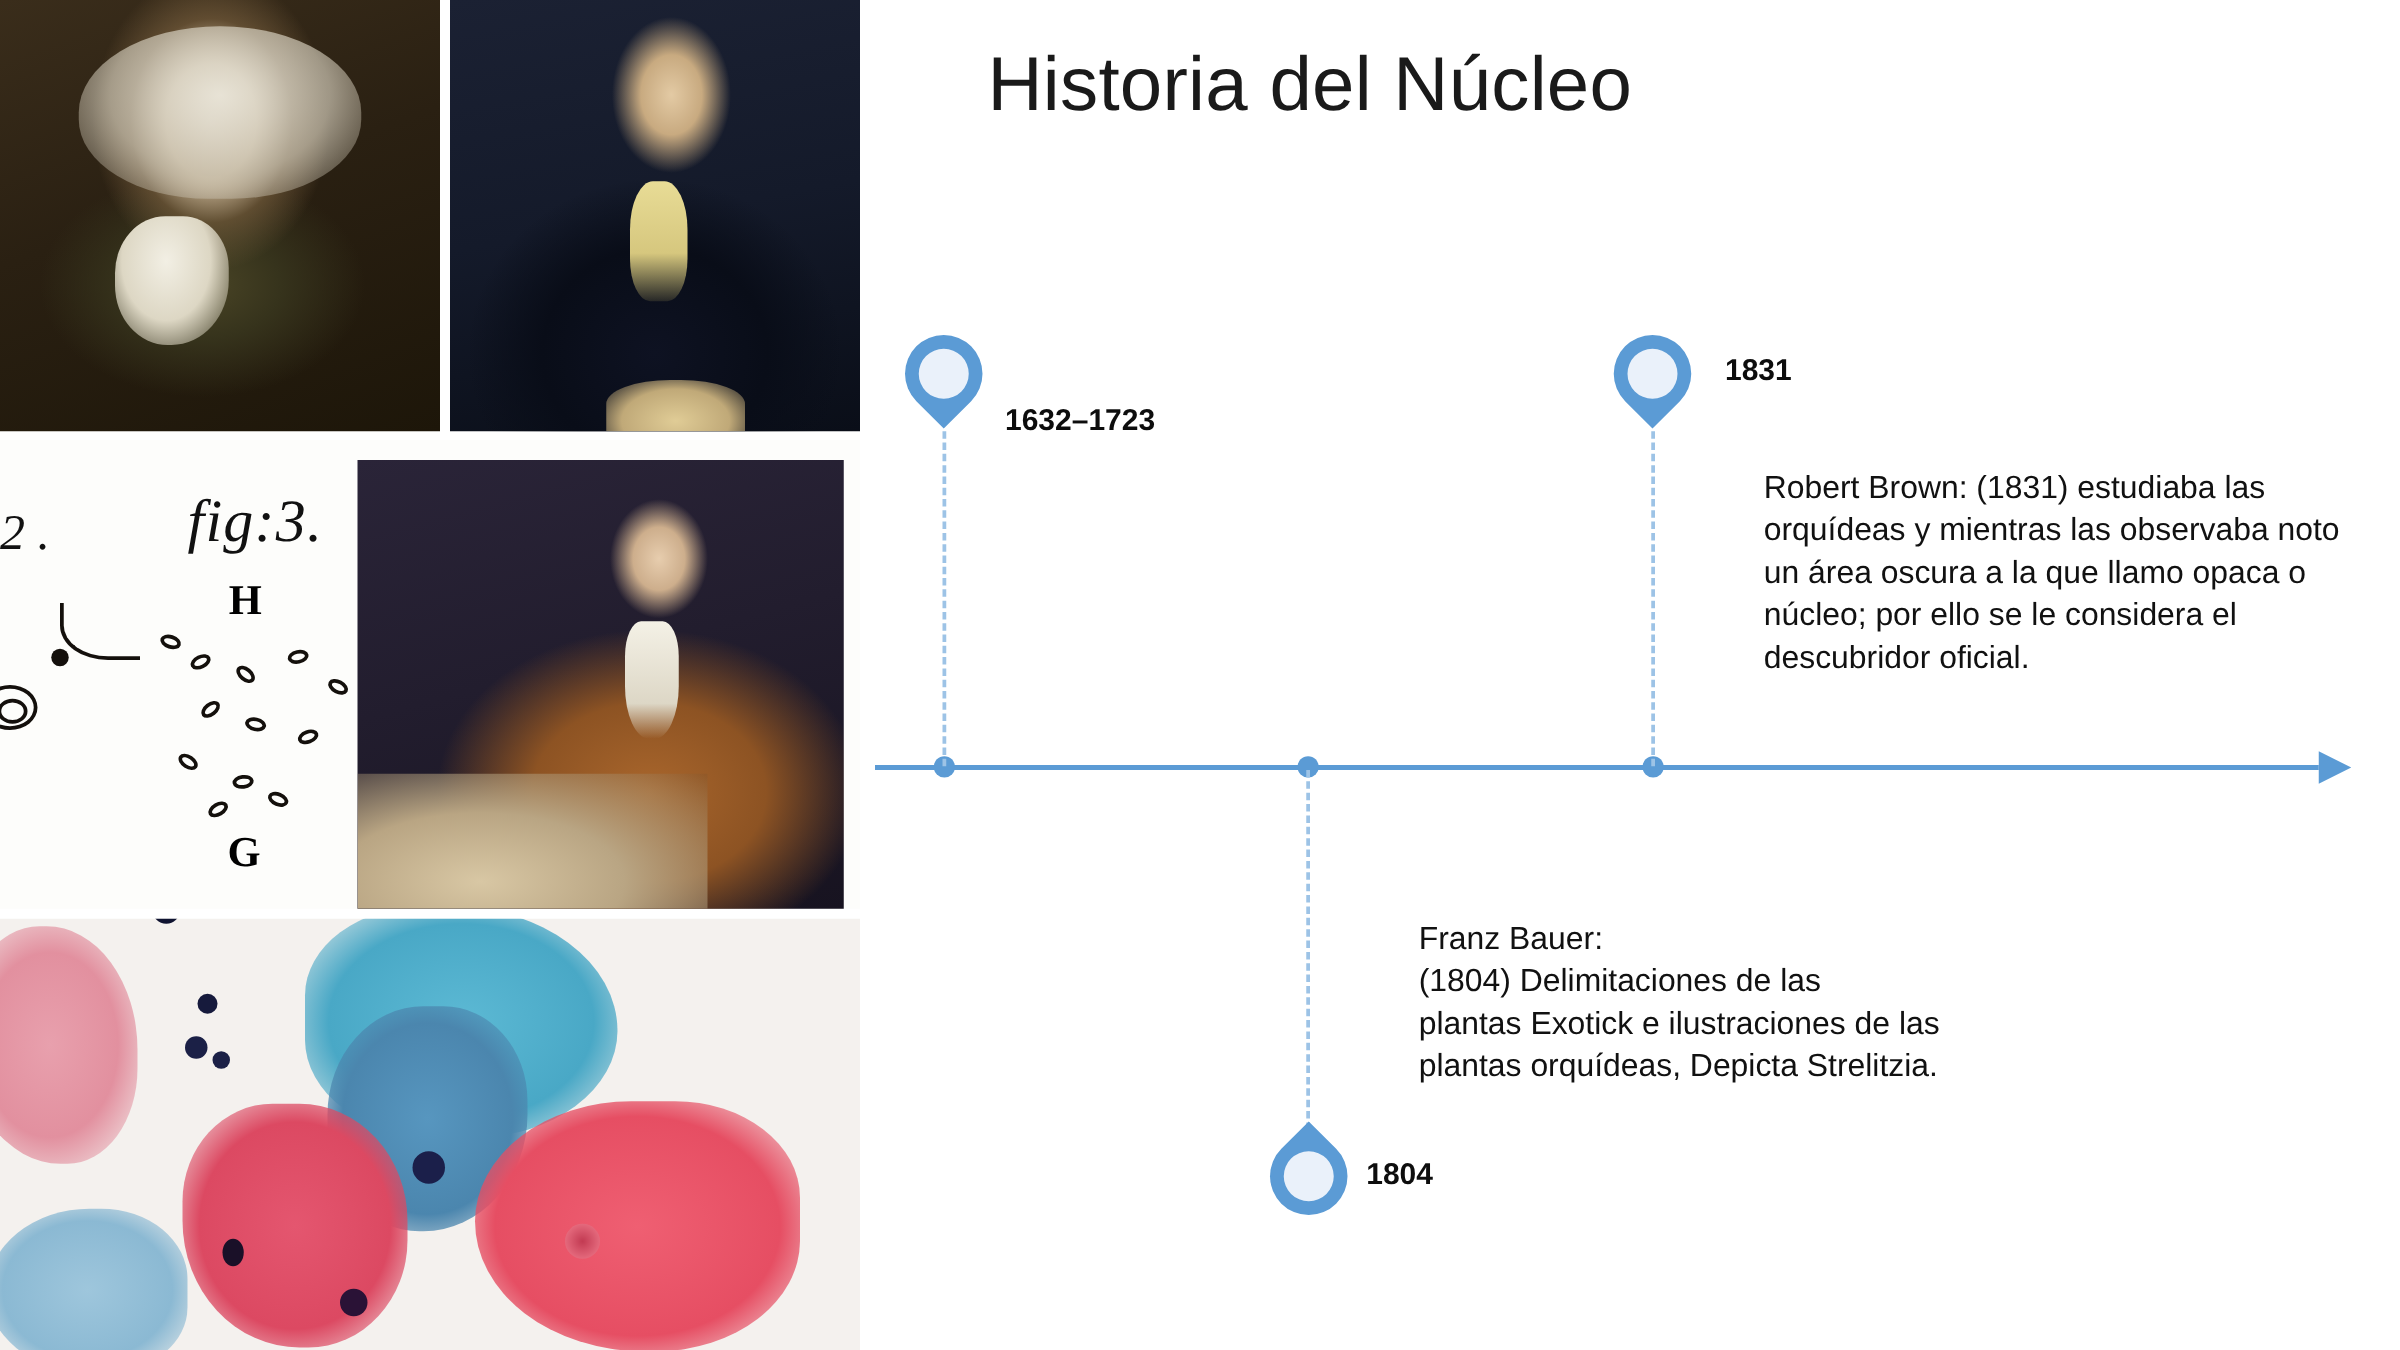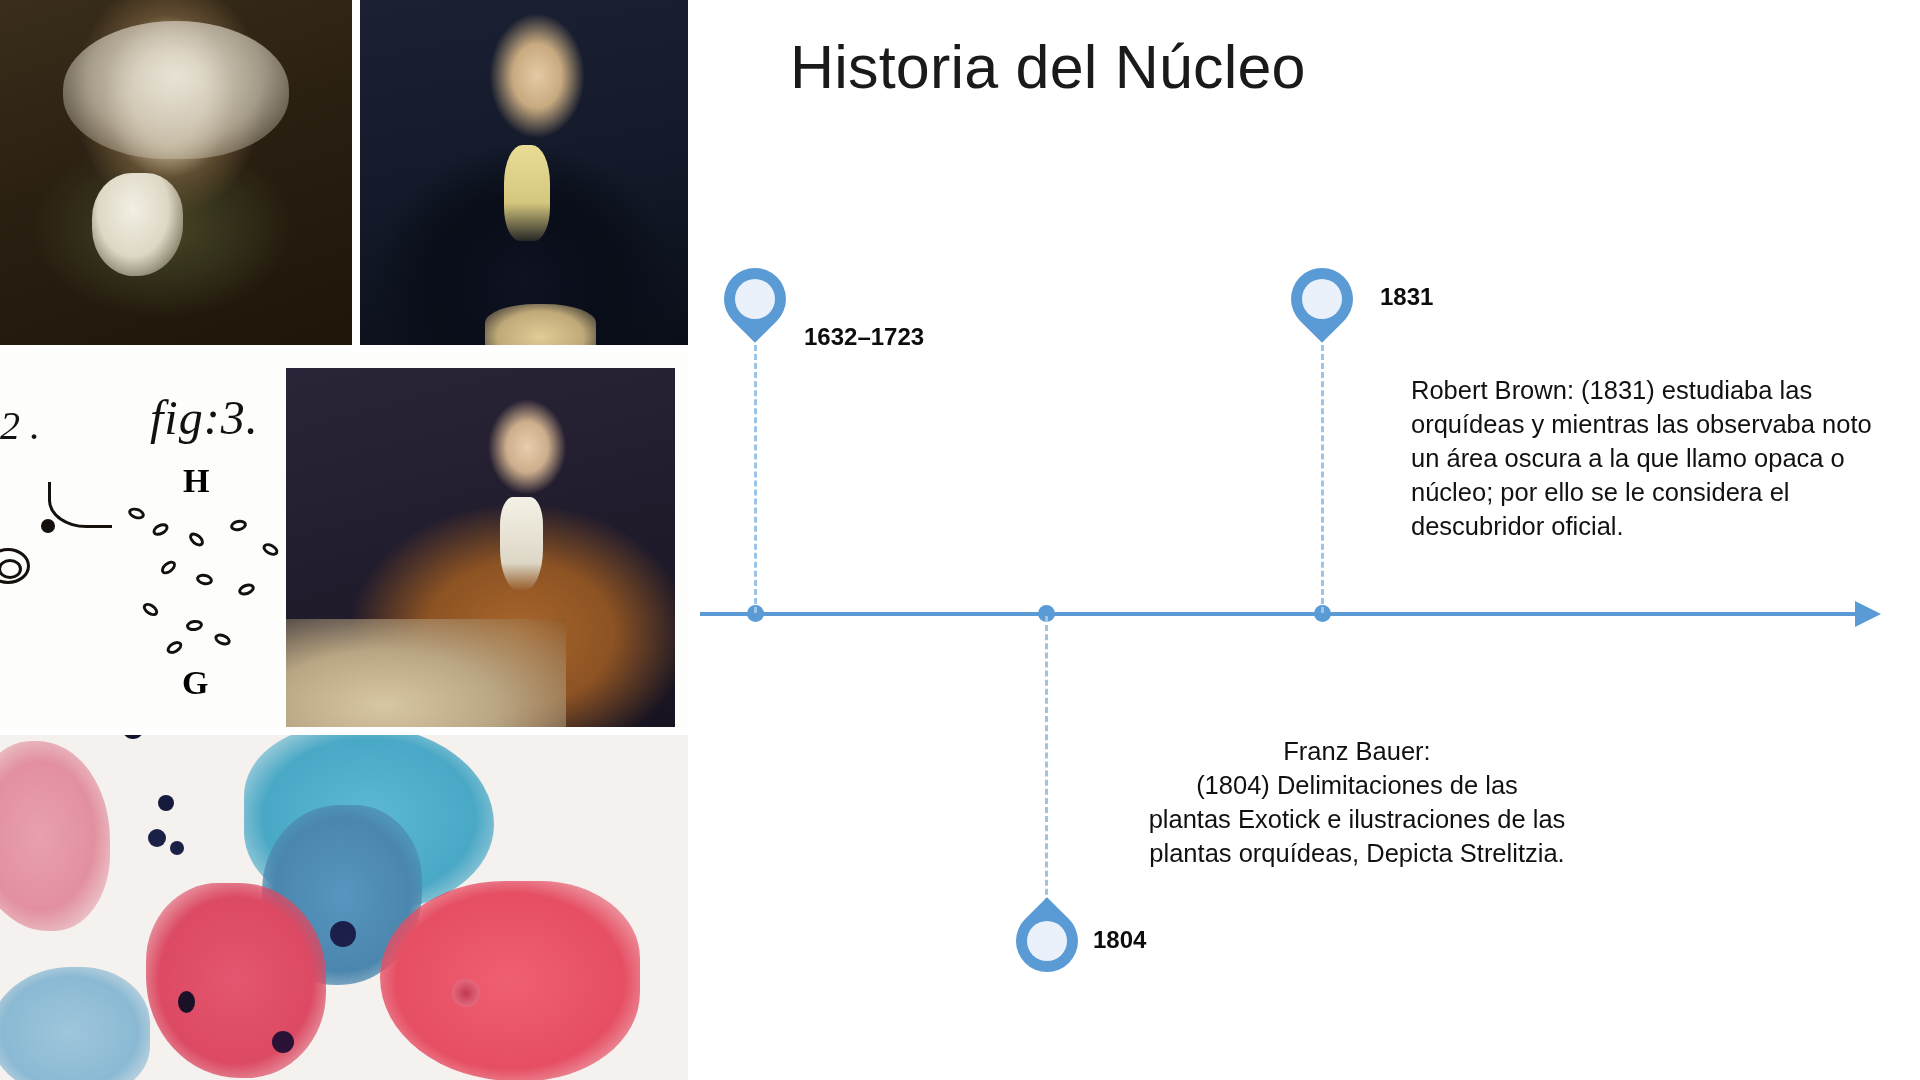--- a/index.html
+++ b/index.html
@@ -369,21 +369,21 @@
   <div class="pin" style="left:724px;top:268px;">
     <span class="pin-body"></span>
   </div>
   <span class="pin-year" style="left:804px;top:283px;margin-top:40px;">1632–1723</span>
 
   <div class="connector" style="left:1045px;top:616px;height:297px;"></div>
   <div class="pin inverted" style="left:1016px;top:894px;">
     <span class="pin-body"></span>
   </div>
   <span class="pin-year" style="left:1093px;top:926px;">1804</span>
-  <div class="para" style="left:1087px;top:735px;width:540px;white-space:pre-line;text-align:center;">Franz Bauer:
+  <div class="para" style="left:1135px;top:735px;width:540px;white-space:pre-line;">Franz Bauer:
 (1804) Delimitaciones de las
 plantas Exotick e ilustraciones de las
 plantas orquídeas, Depicta Strelitzia.</div>
 
   <div class="connector" style="left:1321px;top:345px;height:268px;"></div>
   <div class="pin" style="left:1291px;top:268px;">
     <span class="pin-body"></span>
   </div>
   <span class="pin-year" style="left:1380px;top:283px;">1831</span>
   <div class="para" style="left:1371px;top:374px;width:478px;margin-left:40px;">Robert Brown: (1831) estudiaba las orquídeas y mientras las observaba noto un área oscura a la que llamo opaca o núcleo; por ello se le considera el descubridor oficial.</div>

